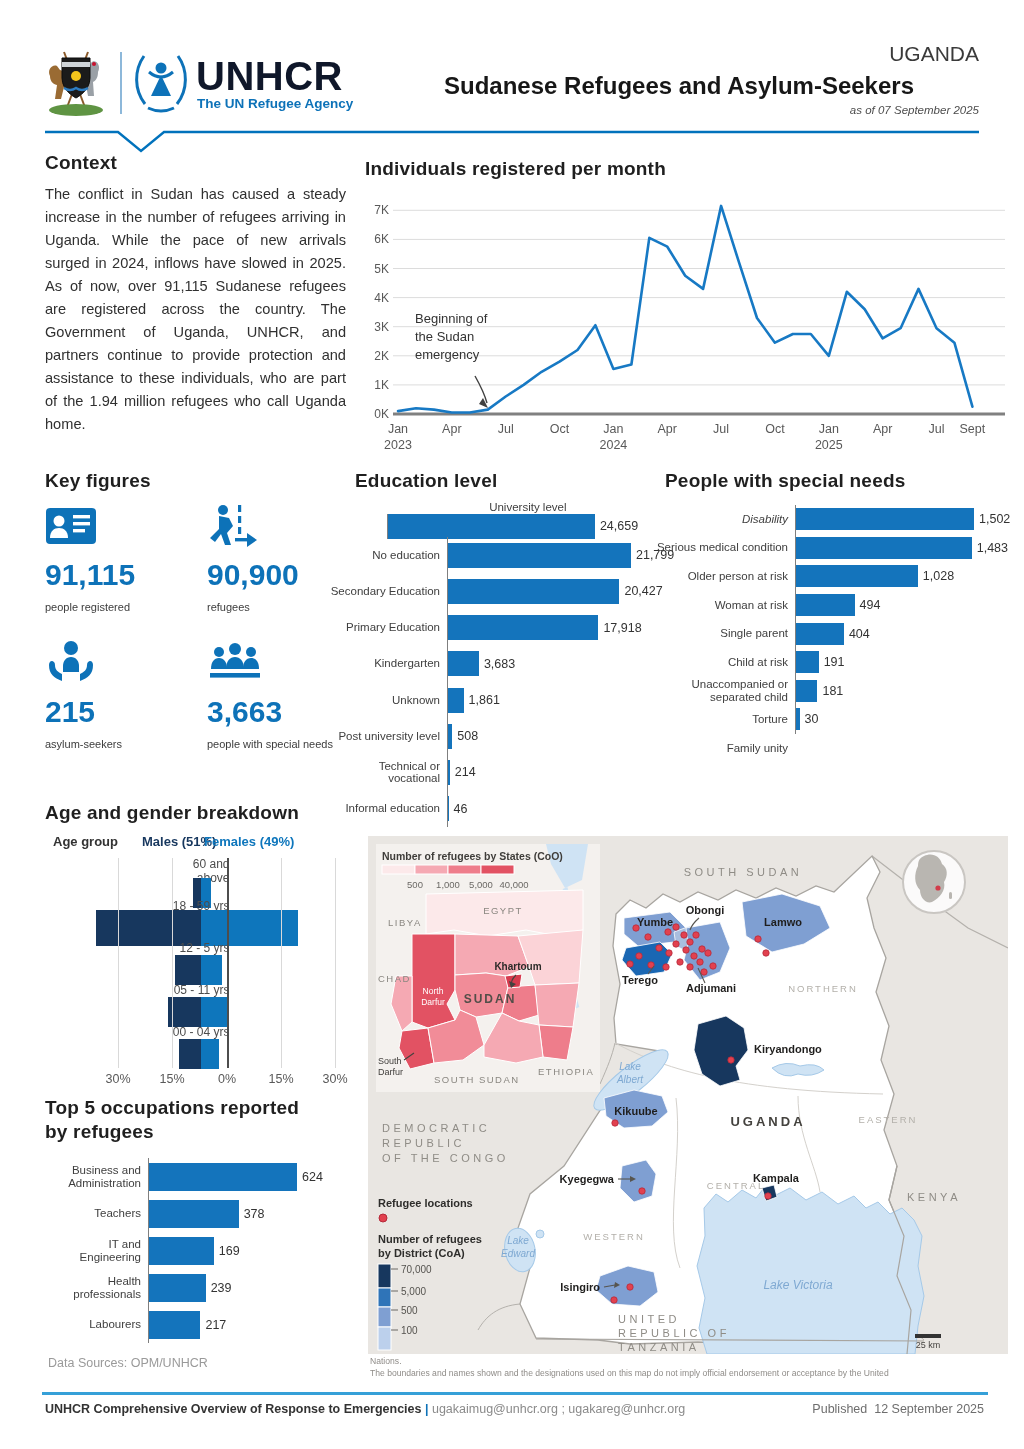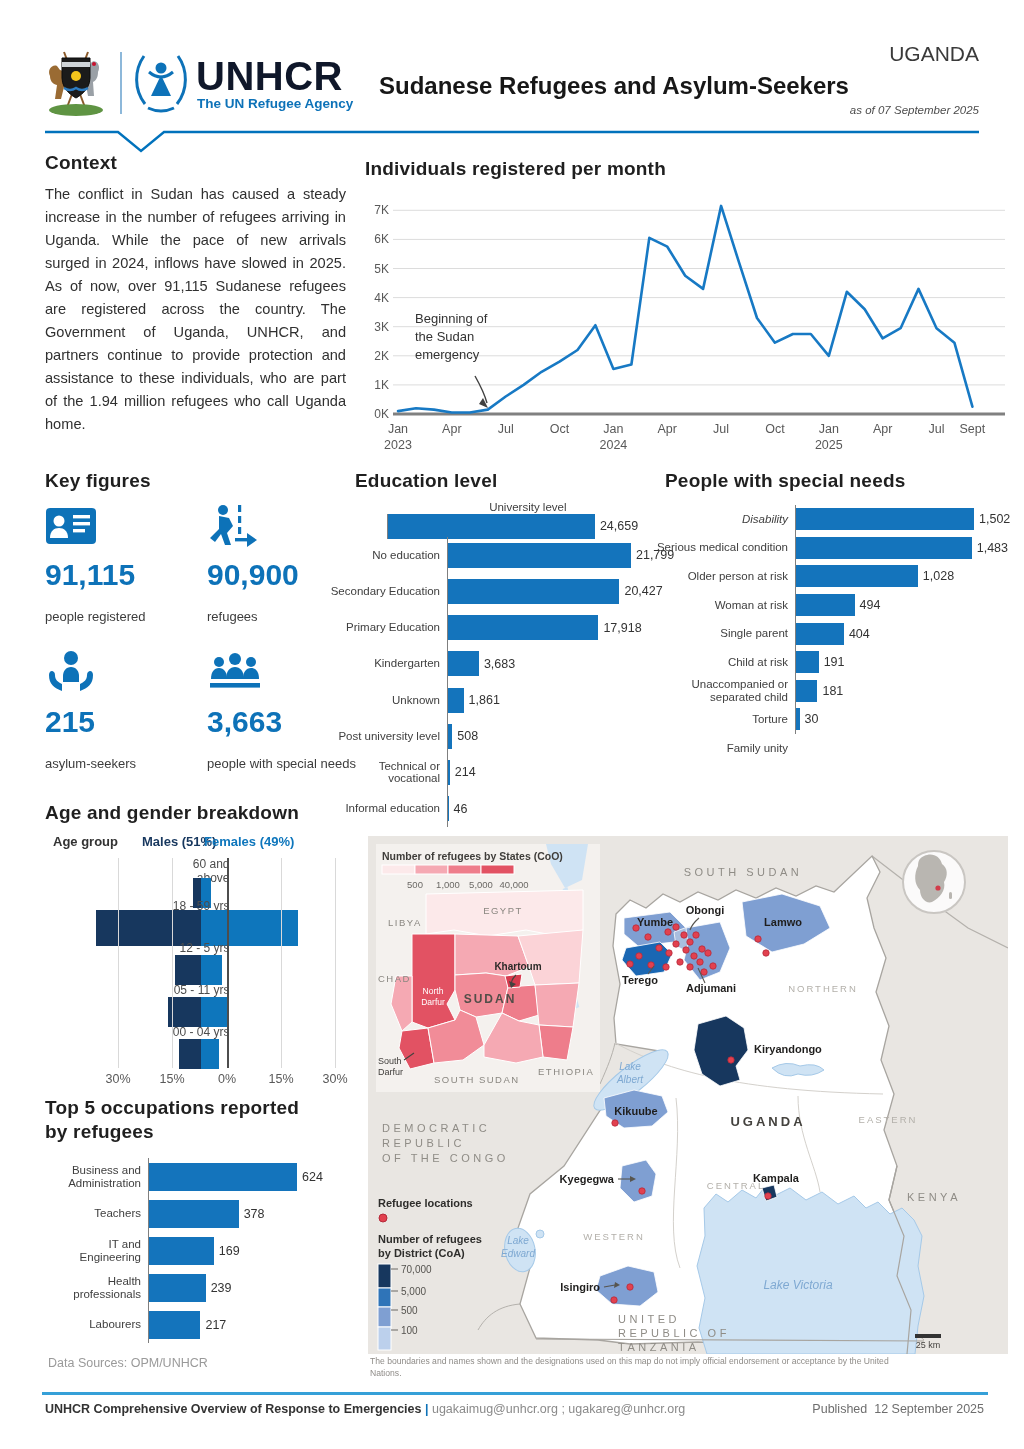--- a/index.html
+++ b/index.html
@@ -3,30 +3,30 @@
 <meta charset="utf-8">
 <style>
   * { margin:0; padding:0; box-sizing:border-box; }
   html,body { background:#ffffff; }
   body { font-family:"Liberation Sans", sans-serif; color:#262626; }
   .page { position:relative; width:1024px; height:1449px; background:#fff; overflow:hidden; }
   .abs { position:absolute; }
   .sec-heading { font-size:19px; font-weight:bold; color:#1f1f1f; letter-spacing:0.2px; }
   
   .hdr-country { font-size:21px; color:#3a3a3a; text-align:right; }
-  .hdr-title { font-size:24px; font-weight:bold; color:#171717; text-align:left; }
+  .hdr-title { font-size:24px; font-weight:bold; color:#171717; text-align:center; }
   .hdr-date { font-size:11.5px; font-style:italic; color:#4d4d4d; text-align:right; }
   .logo-text { font-size:40px; font-weight:bold; color:#0f172a; letter-spacing:0.5px; line-height:0.9; }
   .logo-sub { font-size:13.5px; font-weight:bold; color:#0d72b8; }
   
   .ctx-body { font-size:14.6px; line-height:1.58; text-align:justify; color:#303030; }
   
   .kf-grid { display:grid; grid-template-columns:160px 150px; grid-row-gap:24px; grid-column-gap:2px; }
   .kf-value { font-size:30px; font-weight:bold; color:#0d72b8; margin-top:6px; }
-  .kf-label { font-size:13px; color:#3c3c3c; line-height:1.25; margin-top:17px; }
+  .kf-label { font-size:11px; color:#3c3c3c; line-height:1.25; margin-top:9px; }
   
   .hbar-row { display:flex; align-items:center; }
   .hbar-label { text-align:right; padding-right:7px; color:#404040; line-height:1.12; flex:none; }
   .hbar-track { flex:1; display:flex; align-items:center; border-left:1.5px solid #7f7f7f; height:100%; }
   .hbar-value { margin-left:5px; font-size:12.5px; color:#333; white-space:nowrap; }
   
   .pyr-grid { position:absolute; top:26px; height:210px; width:1px; background:#d9d9d9; }
   .pyr-mid { width:2px; background:#4d4d4d; }
   .pyr-row { display:flex; height:42px; align-items:center; position:relative;flex-direction:column; }
   .pyr-label { width:73px; padding-right:7px; text-align:right; font-size:12px; color:#4d4d4d; line-height:1.15; flex:none; }
@@ -609,22 +609,22 @@
       <path d="M556,20 C564,16 572,20 574,28 C580,32 580,40 576,46 C578,54 572,62 564,66 C558,68 552,62 552,54 C546,48 546,38 550,30 C550,24 552,22 556,20 Z" fill="#b9b6b1"></path>
       <rect x="581" y="56" width="3" height="7" rx="1.5" fill="#b9b6b1"></rect>
       <circle cx="570" cy="52" r="2.6" fill="#d23c4b"></circle>
     </g>
 
     <rect x="547" y="498" width="26" height="4" fill="#333"></rect>
     <text x="560" y="512" text-anchor="middle" class="m-scale">25 km</text>
   </svg>
 
   <div class="abs map-foot" style="left:370px; top:1355px; width:610px;">
+    <div>Nations.</div>
     <div>The boundaries and names shown and the designations used on this map do not imply official endorsement or acceptance by the United</div>
-    <div>Nations.</div>
   </div>
 
   <div class="abs footer-rule" style="left:42px; top:1392px; width:946px; height:3px;"></div>
   <div class="abs ft-left" style="left:45px; top:1402px; width:720px;">
     <span class="ft-prog">UNHCR Comprehensive Overview of Response to Emergencies </span><span class="ft-pipe">| </span><span>ugakaimug@unhcr.org ; ugakareg@unhcr.org</span>
   </div>
   <div class="abs ft-right" style="right:40px; top:1402px;">Published  12 September 2025</div>
 
 </div>
 

